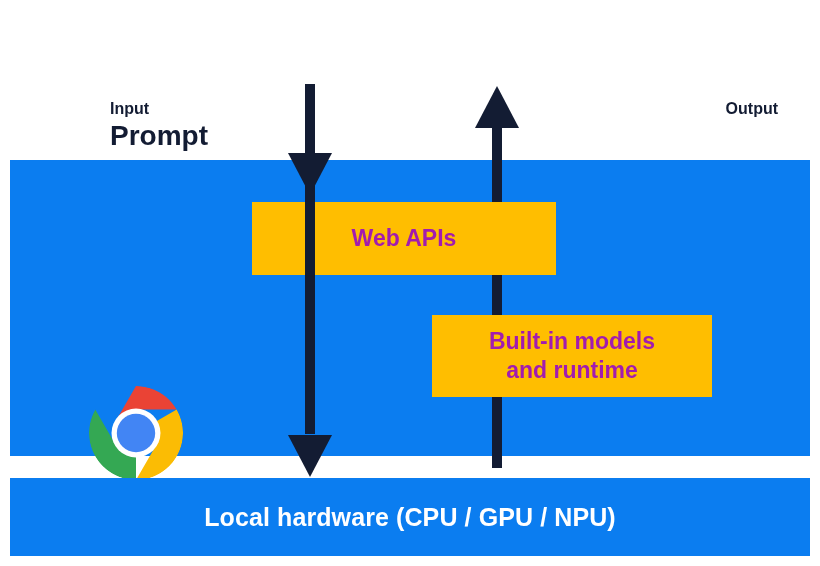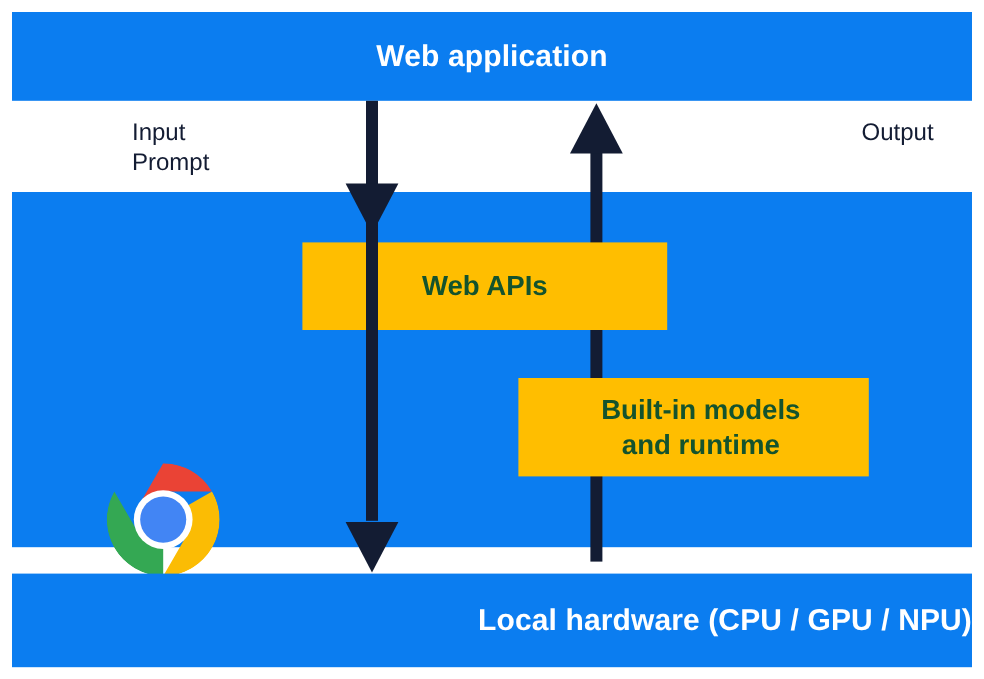--- a/index.html
+++ b/index.html
@@ -39,45 +39,44 @@
     top: 160px;
     width: 800px;
     height: 296px;
     display: block;
   }
   #band-local-hardware {
     left: 10px;
     top: 478px;
     width: 800px;
     height: 78px;
-    justify-content: flex-end;
   }
 
   .band-title {
     color: #ffffff;
     font-size: 25px;
     font-weight: 700;
     letter-spacing: 0.1px;
     white-space: nowrap;
   }
 
   
   .io-label {
     position: absolute;
     color: #131C33;
     line-height: 1.24;
   }
   .io-label .io-kind {
-    font-size: 20px;
-    font-weight: 400;
+    font-size: 16px;
+    font-weight: 700;
     display: block;
   }
   .io-label .io-value {
-    font-size: 20px;
-    font-weight: 400;
+    font-size: 28px;
+    font-weight: 700;
     display: block;
   }
   #io-input {
     left: 110px;
     top: 99px;
     text-align: left;
   }
   #io-output {
     right: 42px;
     top: 99px;
@@ -117,50 +116,46 @@
   }
 
   
   .component-box {
     position: absolute;
     background: #FFBE00;
     display: flex;
     align-items: center;
     justify-content: center;
     text-align: center;
-    color: #14532d;
+    color: #a21caf;
     font-size: 23px;
     font-weight: 700;
     line-height: 1.26;
   }
   #box-web-apis {
     left: 252px;
     top: 202px;
     width: 304px;
     height: 73px;
     z-index: 3;
   }
   #box-builtin-models {
     left: 432px;
     top: 315px;
     width: 280px;
     height: 82px;
     z-index: 3;
-    padding-left: 12px;
   }
   .box-label { display: block; white-space: pre-line; }
 </style>
 </head>
 <body>
 
 <div id="canvas">
 
-  <div class="band" id="band-web-application">
-    <span class="band-title">Web application</span>
-  </div>
 
   <div class="io-label" id="io-input">
     <span class="io-kind">Input</span>
     <span class="io-value">Prompt</span>
   </div>
 
   <div class="io-label" id="io-output">
     <span class="io-kind">Output</span>
   </div>
 

